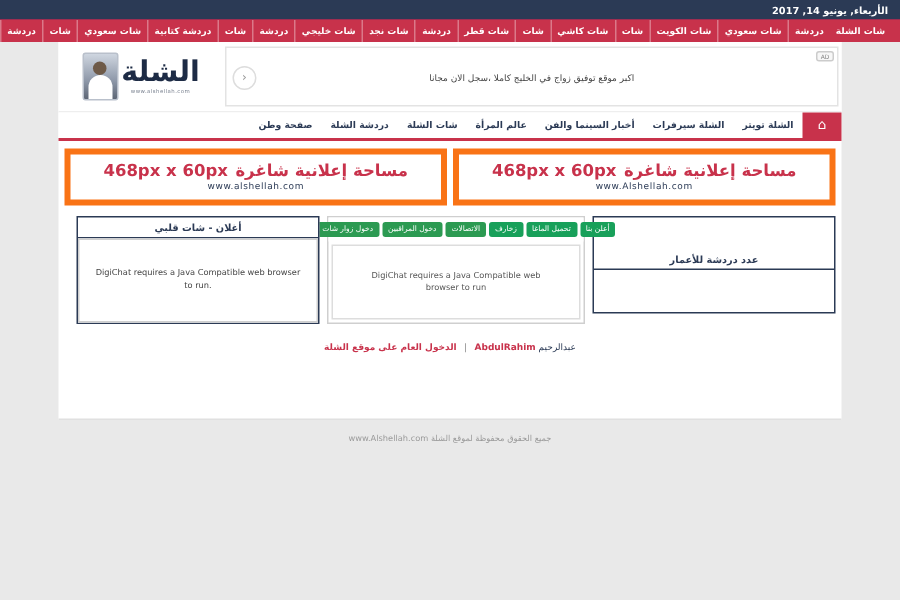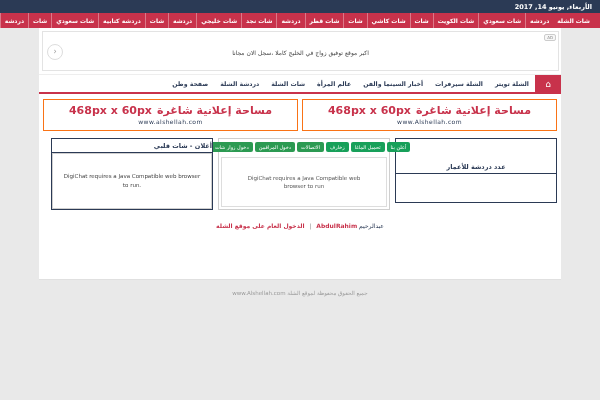--- a/index.html
+++ b/index.html
@@ -234,21 +234,21 @@
     display: flex;
     flex-direction: row;
     gap: 4px;
     padding: 5px 4px;
     justify-content: center;
   }
   .ad {
     flex: 1;
     height: 30px;
     background: #ffffff;
-    border: 1px solid #f97316;
+    border: 4px solid #f97316;
     display: flex;
     flex-direction: column;
     align-items: center;
     justify-content: center;
     position: relative;
   }
   .ad .ad-main {
     font-size: 11px;
     font-weight: bold;
     color: #c8324b;
@@ -306,21 +306,21 @@
     margin-top: 21px;
   }
   .panel-body {
     height: 28px;
     background: #ffffff;
   }
   .panel-left-title {
     font-size: 6.5px;
     font-weight: bold;
     color: #2b3a55;
-    text-align: right;
+    text-align: center;
     padding: 3px 0 2px 0;
     border-bottom: 1px solid #2b3a55;
   }
 
   
   .chatbox {
     border: 1px solid #cfcfcf;
     background: #ffffff;
     box-sizing: border-box;
   }
@@ -427,20 +427,27 @@
     <div class="container">
 
       <div class="header">
 
         <div class="banner">
           <span class="banner-badge">AD</span>
           <div class="b-line2">اكبر موقع توفيق زواج في الخليج كاملا ،سجل الان مجانا</div>
           <div class="banner-arrow left">‹</div>
         </div>
 
+        <div class="logo-box">
+          <div class="logo-avatar"></div>
+          <div class="logo-text-col">
+            <div class="logo-mark">الشلة</div>
+            <div class="logo-sub">www.alshellah.com</div>
+          </div>
+        </div>
       </div>
 
       <div class="submenu">
         <div class="home-tab">⌂</div>
         <div class="sub-item">الشلة تويتر</div>
         <div class="sub-item">الشلة سيرفرات</div>
         <div class="sub-item">أخبار السينما والفن</div>
         <div class="sub-item">عالم المرأة</div>
         <div class="sub-item">شات الشلة</div>
         <div class="sub-item">دردشة الشلة</div>

